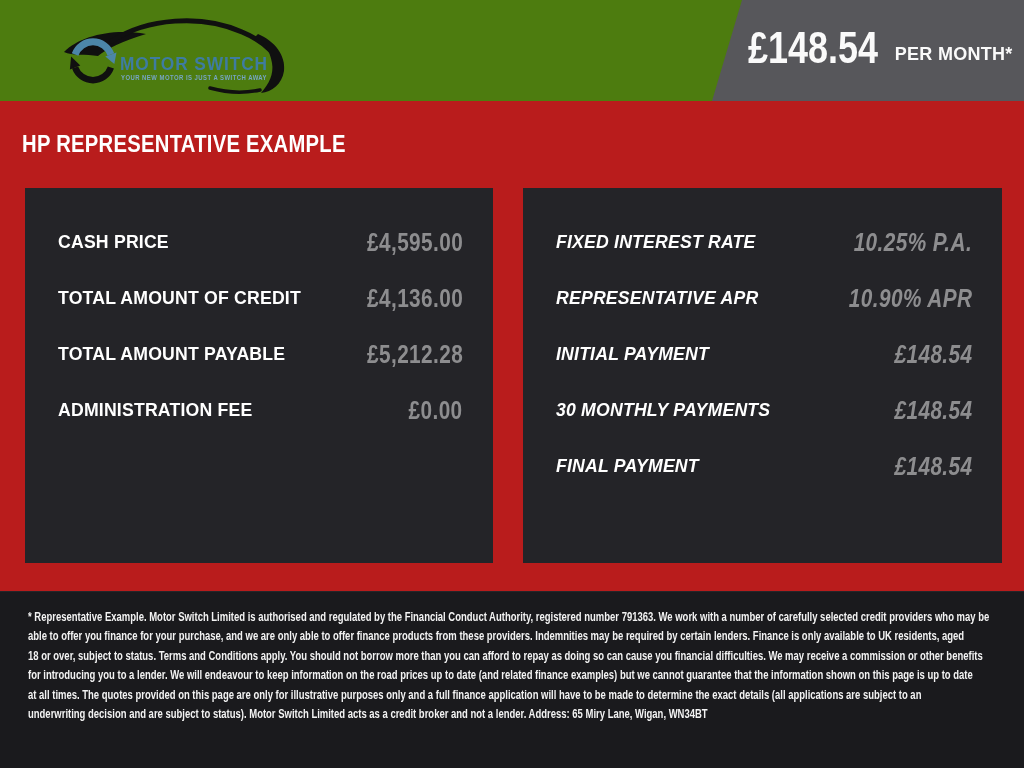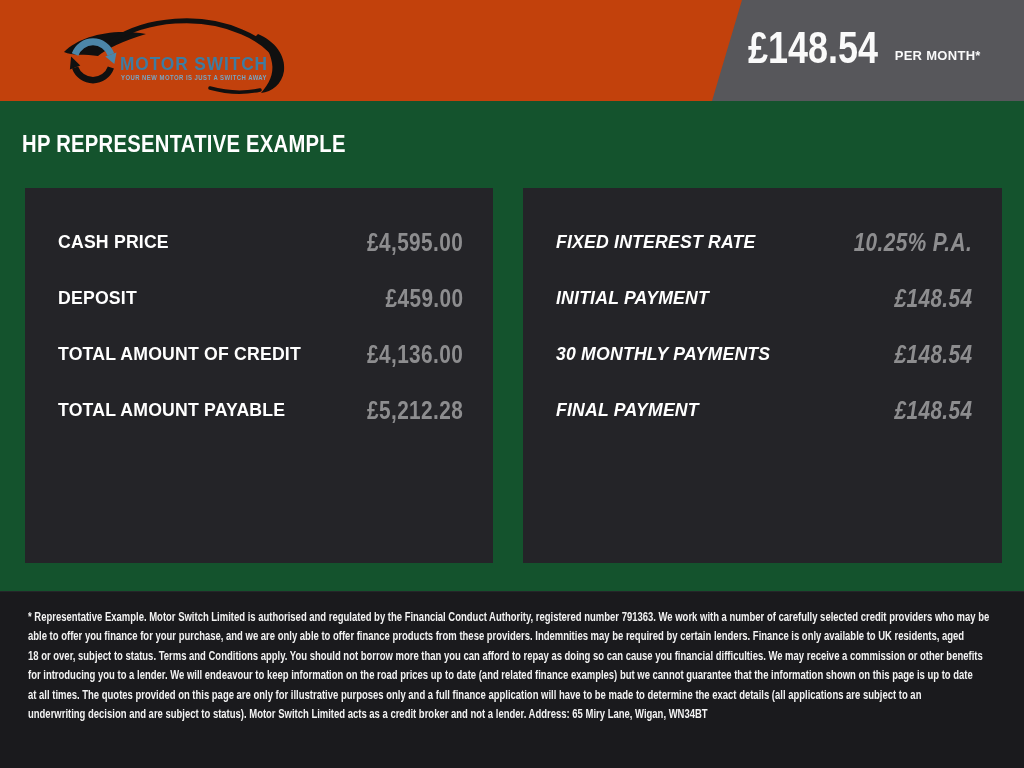--- a/index.html
+++ b/index.html
@@ -4,43 +4,43 @@
 <style>
   html,body { margin:0; padding:0; }
   body {
     width:1024px; height:768px; overflow:hidden;
     background:#1B1B1E;
     font-family:"Liberation Sans", sans-serif;
   }
   .page { width:1024px; height:768px; position:relative; }
 
   
-  .header { position:relative; width:916px; height:101px; background:#c2410c; }
+  .header { position:relative; width:916px; height:101px; background:#4d7c0f; }
   .band {
     position:absolute; top:0; left:0; width:1024px; height:101px;
     background:#57575B;
     clip-path:polygon(742px 0, 1024px 0, 1024px 101px, 712px 101px);
   }
   .price-wrap {
     position:absolute; left:748px; top:24px;
     display:flex; align-items:baseline; gap:14px;
   }
   .price {
     font-size:45px; line-height:48px; font-weight:700; color:#FAFAFA;
     transform:scaleX(0.8); transform-origin:0 50%;
     margin-right:-30px; white-space:nowrap;
   }
   .per {
-    font-size:13px; font-weight:700; color:#FAFAFA;
+    font-size:18px; font-weight:700; color:#FAFAFA;
     letter-spacing:0.3px; position:relative; top:-3px; white-space:nowrap;
   }
   .logo { position:absolute; left:62px; top:8px; }
 
   
-  .main { width:1024px; height:490px; background:#14532d; box-sizing:border-box; }
+  .main { width:1024px; height:490px; background:#b91c1c; box-sizing:border-box; }
   h1.title {
     margin:0; padding:31px 0 0 25px;
     font-size:23px; line-height:25px; font-weight:700; color:#FFFFFF;
     letter-spacing:0.3px; transform:scaleX(0.88); transform-origin:0 50%;
     white-space:nowrap;
   }
   .panels { display:flex; margin:31px 0 0 25px; gap:30px;text-align:right; }
   .panel {
     background:#242428; height:375px; box-sizing:border-box;
     padding:26px 30px 0 33px;
@@ -108,37 +108,41 @@
     <h1 class="title">HP REPRESENTATIVE EXAMPLE</h1>
 
     <div class="panels">
 
       <section class="panel left">
         <div class="row">
           <span class="lbl">CASH PRICE</span>
           <span class="val">£4,595.00</span>
         </div>
         <div class="row">
-          <span class="lbl">DEPOSIT</span>
-          <span class="val">£459.00</span>
-        </div>
-        <div class="row">
           <span class="lbl">TOTAL AMOUNT OF CREDIT</span>
           <span class="val">£4,136.00</span>
         </div>
         <div class="row">
           <span class="lbl">TOTAL AMOUNT PAYABLE</span>
           <span class="val">£5,212.28</span>
         </div>
+        <div class="row">
+          <span class="lbl">ADMINISTRATION FEE</span>
+          <span class="val">£0.00</span>
+        </div>
       </section>
 
       <section class="panel right">
         <div class="row">
           <span class="lbl">FIXED INTEREST RATE</span>
           <span class="val">10.25% P.A.</span>
+        </div>
+        <div class="row">
+          <span class="lbl">REPRESENTATIVE APR</span>
+          <span class="val">10.90% APR</span>
         </div>
         <div class="row">
           <span class="lbl">INITIAL PAYMENT</span>
           <span class="val">£148.54</span>
         </div>
         <div class="row">
           <span class="lbl">30 MONTHLY PAYMENTS</span>
           <span class="val">£148.54</span>
         </div>
         <div class="row">

